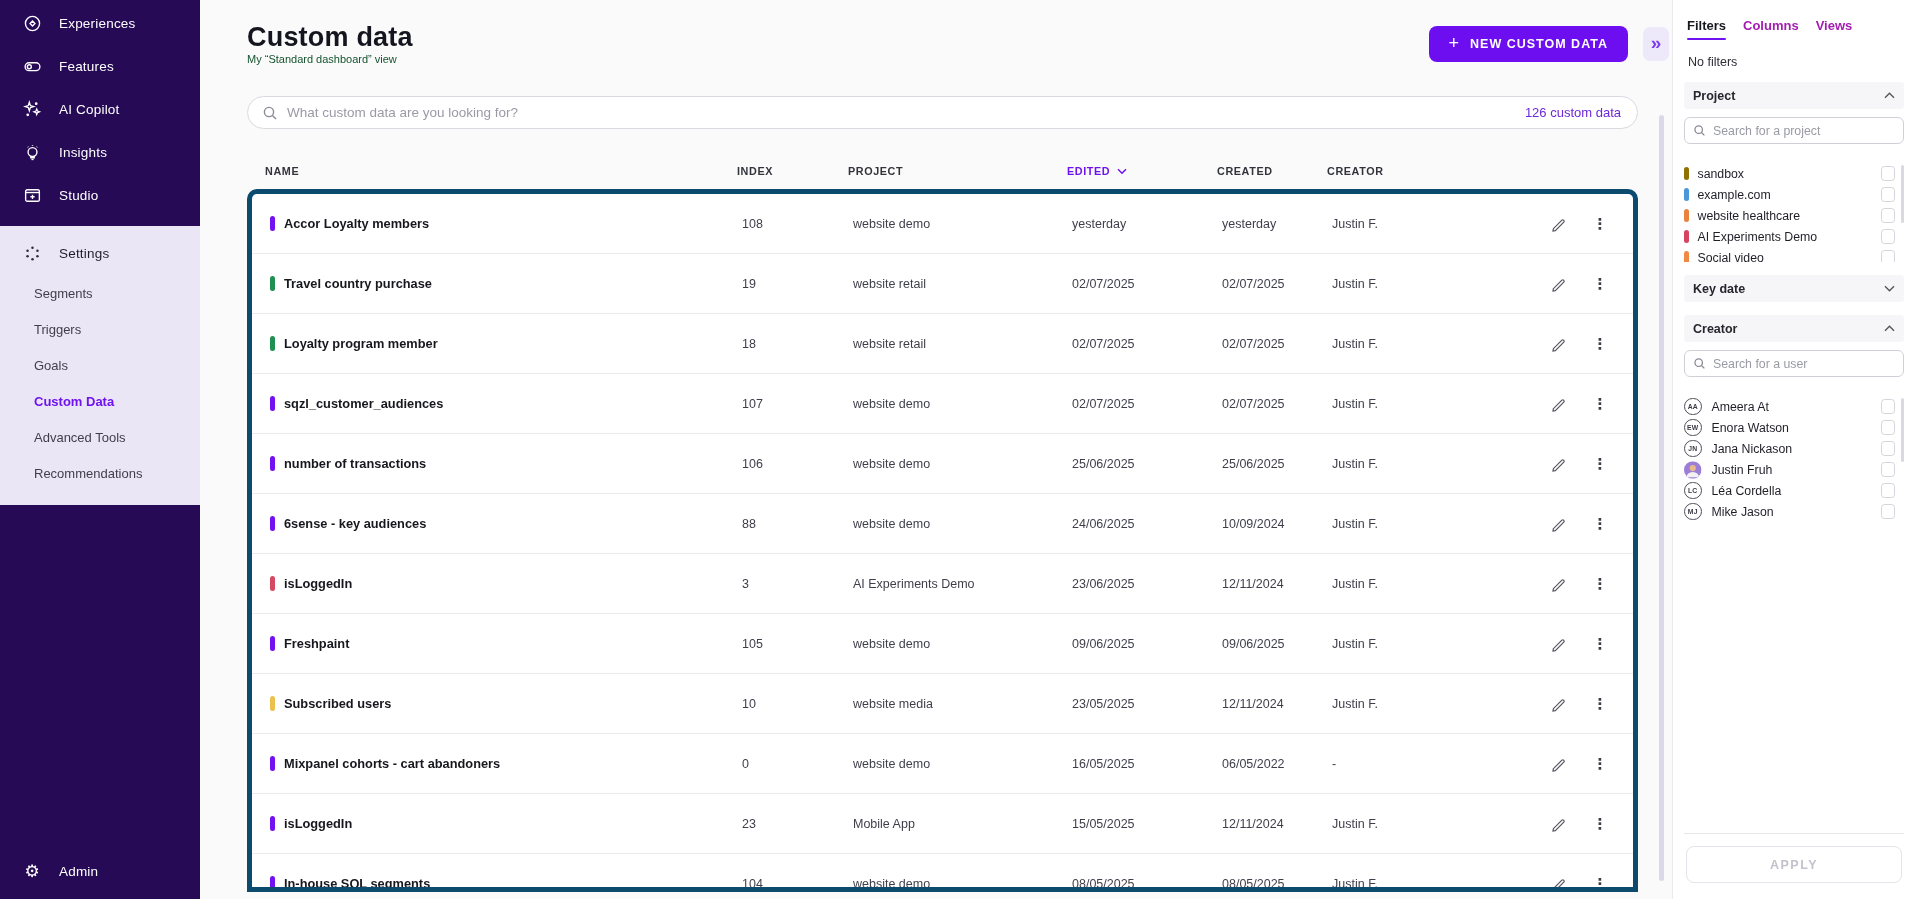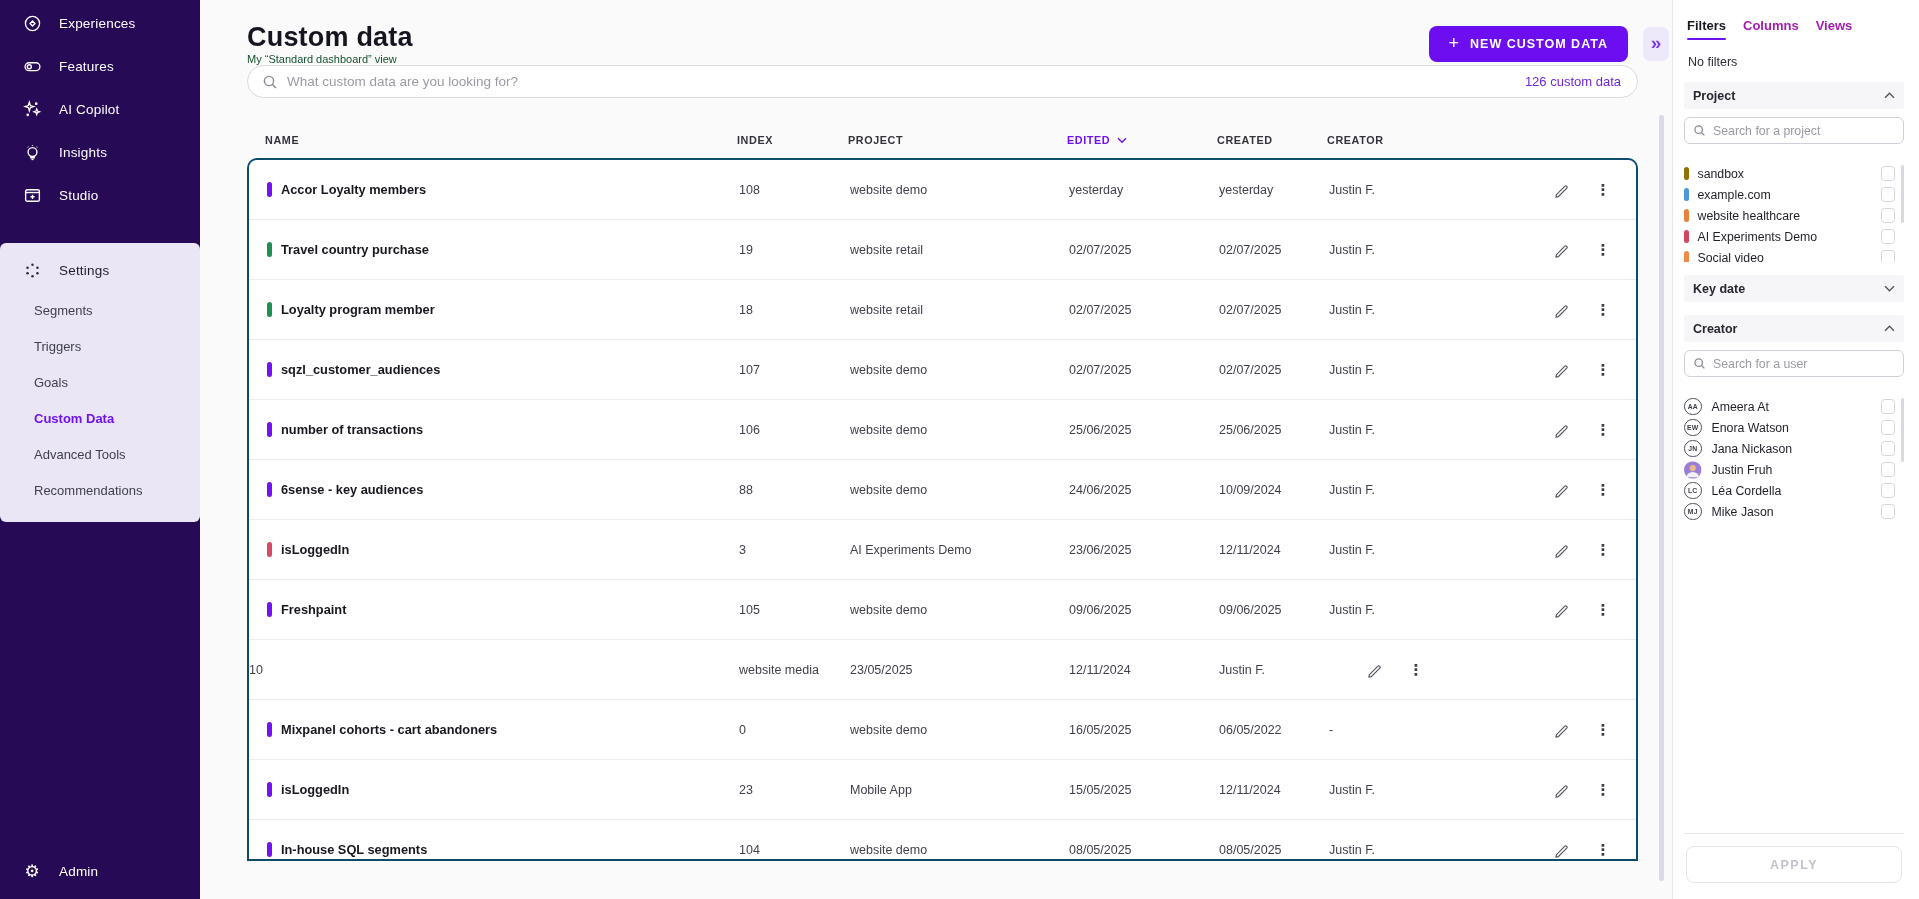--- a/index.html
+++ b/index.html
@@ -4,50 +4,50 @@
 <style>
   * { margin:0; padding:0; box-sizing:border-box; }
   html,body { width:1919px; height:899px; overflow:hidden; }
   body { display:flex; font-family:"Liberation Sans", sans-serif; background:#fafafa; }
 
   
   .sidebar { width:200px; height:899px; background:#260a56; color:#fff; position:relative; flex:0 0 200px; }
   .nav-item { height:43px; display:flex; align-items:center; padding-left:22px; cursor:pointer; }
   .nav-icon { width:20px; height:20px; display:flex; align-items:center; justify-content:center; margin-right:17px; }
   .nav-label { font-size:13.5px; font-weight:normal; letter-spacing:.2px; }
-  .settings-block { background:#ebe6f6; color:#2b2b36; padding:6px 0 14px; margin-top:26px;border-radius:6px; }
+  .settings-block { background:#ebe6f6; color:#2b2b36; padding:6px 0 14px; margin-top:9px; }
   .settings-head .nav-label { color:#1f1f2a; }
   .sub-item { height:36px; display:flex; align-items:center; padding-left:34px; font-size:13px; color:#3f3f4a; cursor:pointer; }
   .sub-item.active { color:#6e12f0; font-weight:bold; }
   .admin-item { position:absolute; bottom:6px; left:0; width:100%; }
   .gear-glyph { font-family:"DejaVu Sans", sans-serif; font-size:17px; line-height:1; }
 
   
   .main { flex:1 1 auto; position:relative; padding:0 34px 0 47px; background:#fafafa; }
   .page-title { font-size:27px; font-weight:bold; color:#15151f; letter-spacing:.2px; margin-top:22px; }
   .subtitle { font-size:11px; color:#14532d; margin-top:0; }
   .new-btn { position:absolute; top:26px; right:44px; height:36px; padding:0 20px; background:#6d0ef1; color:#fff;
              border:none; border-radius:8px; font-family:inherit; font-size:12.5px; font-weight:bold; letter-spacing:1px;
              display:flex; align-items:center; gap:10px; cursor:pointer; }
   .new-btn .plus { font-size:18px; font-weight:normal; line-height:1; margin-top:-2px; }
   .collapse-btn { position:absolute; top:27px; right:3px; width:26px; height:34px; background:#eee9fa; border:none;
                   border-radius:7px; color:#7a3bf3; font-size:19px; font-weight:bold; cursor:pointer; line-height:1;
                   display:flex; align-items:center; justify-content:center; padding-bottom:3px; }
-  .searchbar { height:33px; background:#fff; border:1px solid #d9d9e0; border-radius:17px;
+  .searchbar { margin-top:31px; height:33px; background:#fff; border:1px solid #d9d9e0; border-radius:17px;
                display:flex; align-items:center; padding:0 16px 0 14px; }
   .searchbar input { flex:1; border:none; outline:none; font-family:inherit; font-size:13.5px; color:#30303a; background:transparent; margin-left:9px; }
   .searchbar input::placeholder { color:#9a9aa5; }
   .search-count { font-size:13px; color:#6d28d9; white-space:nowrap; }
 
   .grid-cols { display:grid; grid-template-columns:490px 111px 219px 150px 110px 120px 1fr; align-items:center; }
   .table-head { margin-top:34px; height:16px; font-size:10.8px; font-weight:bold; letter-spacing:.6px; color:#33333d; }
   .table-head .hcell { padding-left:0; }
   .table-head .hcell.first { padding-left:18px; }
   .hcell.sorted { color:#6e12f0; display:flex; align-items:center; gap:7px; cursor:pointer; }
-  .table-card { margin-top:10px; background:#3b82f6; border:2px solid #0c4a6e; border-radius:10px 10px 0 0; overflow:hidden; height:703px; }
+  .table-card { margin-top:10px; background:#3b82f6; border:5px solid #0c4a6e; border-radius:10px 10px 0 0; overflow:hidden; height:703px; }
   .trow { height:60px; border-bottom:1px solid #ececf0; cursor:pointer; background:#fff; }
   .cell { font-size:12.5px; color:#3f3f4b; }
   .name-cell { padding-left:18px; display:flex; align-items:center; gap:9px; }
   .pill { width:5px; height:15px; border-radius:3px; flex:0 0 5px; }
   .row-name { font-size:12.8px; font-weight:bold; color:#17171f; }
   .actions-cell { display:flex; justify-content:flex-end; align-items:center; gap:20px; padding-right:22px; }
   .icon-btn { background:none; border:none; cursor:pointer; display:flex; align-items:center; justify-content:center; width:22px; height:22px; }
   .kebab { font-family:"DejaVu Sans", sans-serif; font-size:15px; font-weight:bold; color:#3c3c46; }
   .main-scrollbar { position:absolute; top:115px; right:8px; width:5px; height:766px; background:#dcd8e8; border-radius:3px; }
 
@@ -389,20 +389,24 @@
                 <path d="M3.4 12.7 L3 15 L5.3 14.6 L13.8 6.1 C14.3 5.6 14.3 4.9 13.8 4.4 L13.6 4.2 C13.1 3.7 12.4 3.7 11.9 4.2 Z"></path>
               </svg>
       </button>
       <button class="icon-btn">
               <span class="kebab">⋮</span>
             </button>
     </span>
   </div>
 
   <div class="trow grid-cols">
+    <div class="name-cell">
+      <span class="pill" style="background: rgb(234, 193, 79);"></span>
+      <span class="row-name">Subscribed users</span>
+    </div>
     <span class="cell c-index">10</span>
     <span class="cell c-project">website media</span>
     <span class="cell c-edited">23/05/2025</span>
     <span class="cell c-created">12/11/2024</span>
     <span class="cell c-creator">Justin F.</span>
     <span class="actions-cell">
       <button class="icon-btn">
         <svg width="16" height="16" viewBox="0 0 16 16" fill="none" stroke="#55555f" stroke-width="1.2">
                 <path d="M3.4 12.7 L3 15 L5.3 14.6 L13.8 6.1 C14.3 5.6 14.3 4.9 13.8 4.4 L13.6 4.2 C13.1 3.7 12.4 3.7 11.9 4.2 Z"></path>
               </svg>

